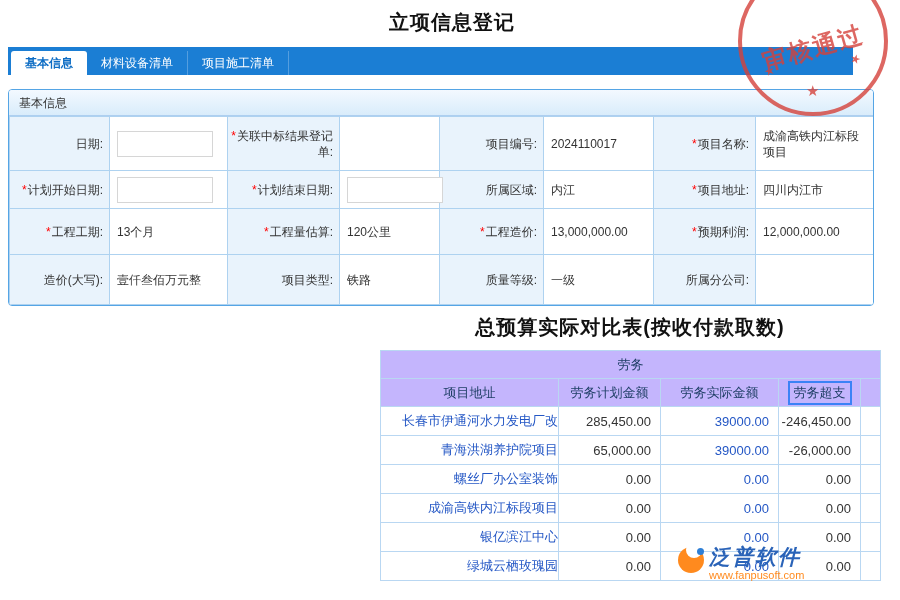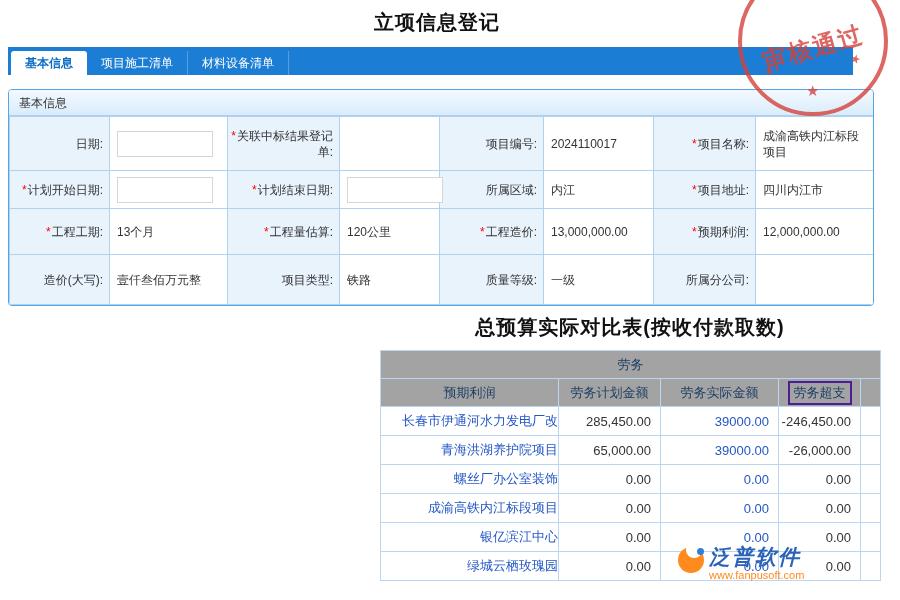--- a/index.html
+++ b/index.html
@@ -7,21 +7,21 @@
   body {
     position:relative;
     background:#fff;
     overflow:hidden;
     font-family:"Liberation Sans", sans-serif;
     color:#333;
   }
 
   
   .page-title {
-    position:absolute; top:9px; left:4px; width:866px;
+    position:absolute; top:9px; left:19px; width:866px;
     text-align:center; font-size:20px; font-weight:bold; color:#111;
     letter-spacing:1px;
   }
 
   
   .tabbar {
     position:absolute; top:47px; left:8px; width:845px; height:28px;
     background:#1b7ed4; display:flex; align-items:flex-end;
   }
   .tab {
@@ -61,29 +61,29 @@
   .budget { position:absolute; top:312px; left:380px; width:500px; }
   .budget-title {
     text-align:center; font-size:20px; font-weight:bold; color:#111;
     height:30px; line-height:30px; letter-spacing:1px;
   }
   table.bt {
     width:100%; border-collapse:collapse; table-layout:fixed; margin-top:8px;
     border:1px solid #8fc2ea;
   }
   table.bt th, table.bt td { border:1px solid #b9d7f2; font-weight:normal; }
-  table.bt th { background:#a3a3a3; color:#1f3f66; font-size:13px; }
+  table.bt th { background:#c4b5fd; color:#1f3f66; font-size:13px; }
   tr.bt-group th { height:28px; }
   tr.bt-head th { height:28px; }
   table.bt td { height:29px; background:#fff; font-size:13px; }
   td.bt-name { color:#2457c5; text-align:right; padding-left:7px; overflow:hidden; white-space:nowrap; cursor:pointer; }
   td.bt-num { text-align:right; padding-right:9px; color:#333;margin-top:30px; }
   td.bt-link { text-align:right; padding-right:9px; color:#2457c5; cursor:pointer; }
   .hl-box {
-    display:inline-block; border:2px solid #4c1d95; padding:1px 4px; font-weight:normal;
+    display:inline-block; border:2px solid #3b82f6; padding:1px 4px; font-weight:normal;
   }
 
   
   .stamp { position:absolute; left:738px; top:-34px; width:150px; height:150px; z-index:40; opacity:.8; pointer-events:none; }
   .stamp-ring { position:absolute; left:0; top:0; width:150px; height:150px; border:4px solid #d5423b; border-radius:50%; }
   .stamp-text {
     position:absolute; left:0; top:66px; width:150px; text-align:center;
     font-size:24px; font-weight:bold; color:#d5423b;
     transform:rotate(-16deg); letter-spacing:2px;
   }
@@ -109,22 +109,22 @@
 <div class="stamp">
   <div class="stamp-ring"></div>
   <div class="stamp-text">审核通过</div>
   <span class="star s1">★</span>
   <span class="star s2">★</span>
   <span class="star s3">★</span>
 </div>
 
 <div class="tabbar">
   <div class="tab active">基本信息</div>
+  <div class="tab">材料设备清单</div>
   <div class="tab">项目施工清单</div>
-  <div class="tab">材料设备清单</div>
 </div>
 
 <div class="form-box">
   <div class="section-header">基本信息</div>
   <table class="form">
     <colgroup>
       <col style="width:100px">
         <col style="width:118px">
       <col style="width:112px">
         <col style="width:100px">
@@ -186,21 +186,21 @@
         <col style="width:102px">
         <col style="width:118px">
         <col style="width:82px">
         <col style="width:20px">
     </colgroup>
     <tbody>
         <tr class="bt-group">
       <th colspan="5">劳务</th>
     </tr>
     <tr class="bt-head">
-      <th>预期利润</th>
+      <th>项目地址</th>
       <th>劳务计划金额</th>
       <th>劳务实际金额</th>
       <th><span class="hl-box">劳务超支</span></th>
       <th></th>
     </tr>
     <tr>
       <td class="bt-name">长春市伊通河水力发电厂改</td>
       <td class="bt-num">285,450.00</td>
       <td class="bt-link">39000.00</td>
       <td class="bt-num">-246,450.00</td>

